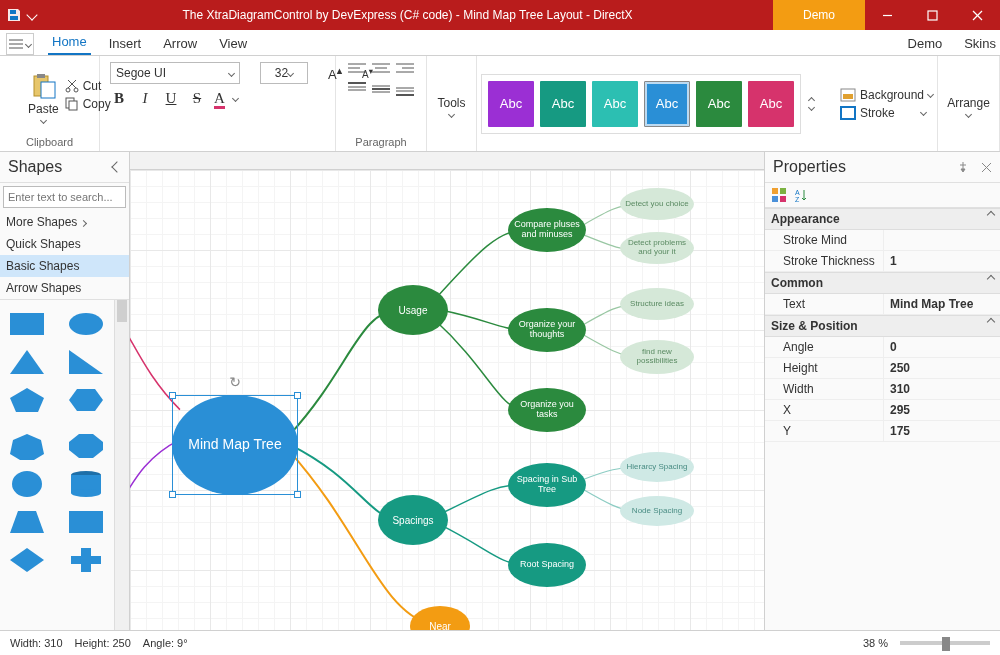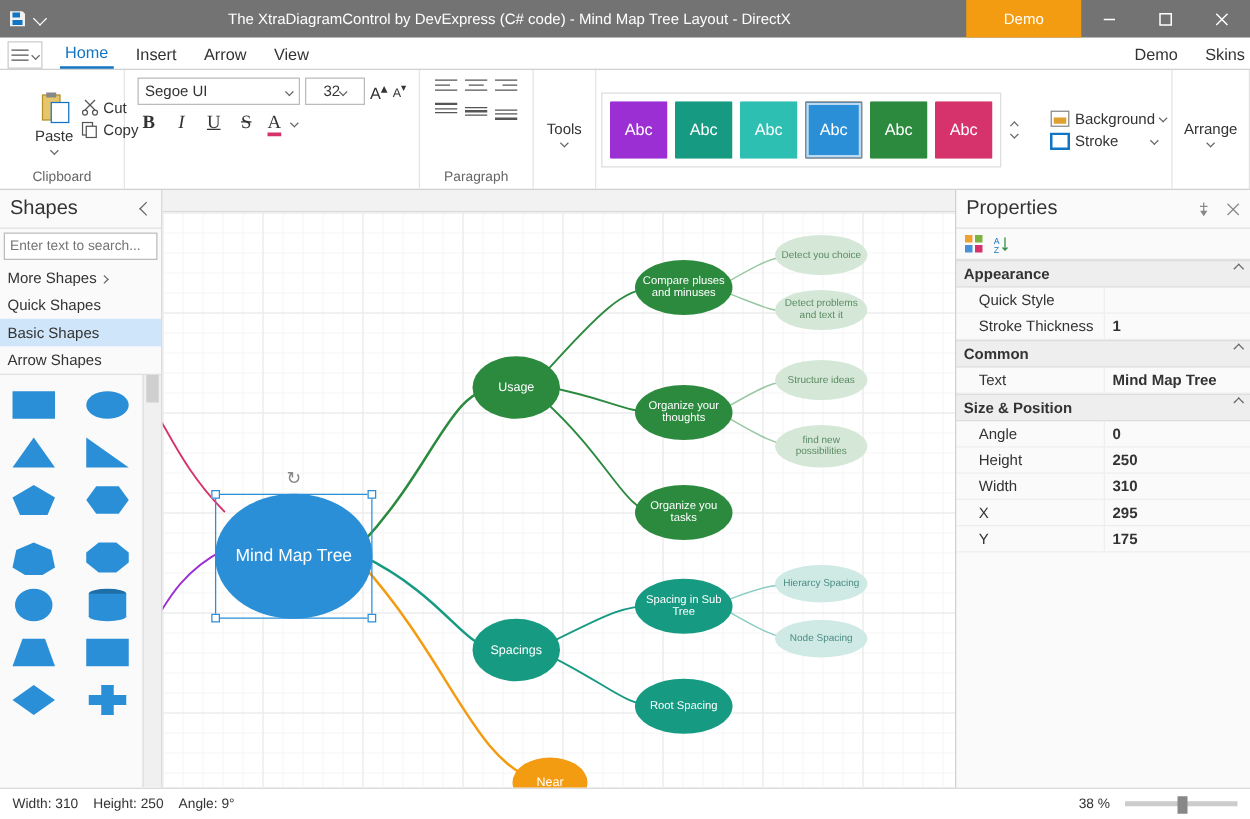--- a/index.html
+++ b/index.html
@@ -1,19 +1,19 @@
 <!DOCTYPE html>
 <html><head>
 <meta charset="utf-8">
 <style>
 * { box-sizing: border-box; margin: 0; padding: 0; font-family: "Segoe UI", sans-serif; }
 body { width: 1000px; height: 655px; overflow: hidden; background: #fff; font-size: 12px; color: #333; }
 
 
-.titlebar { height: 30px; background: #737373; display: flex; align-items: center; color: #fff; }
+.titlebar { height: 30px; background: #b91c1c; display: flex; align-items: center; color: #fff; }
 .titlebar .qat { display: flex; align-items: center; padding: 0 6px; gap: 6px; }
 .titlebar .qat .save-icon { width: 16px; height: 16px; fill: #fff; }
 .titlebar .ttl { flex: 1; text-align: center; font-size: 12px; }
 .titlebar .demo-btn { background: #f39c12; color: #fff; padding: 0 30px; height: 30px; line-height: 30px; font-size: 12px; }
 .titlebar .winbtns { display: flex; }
 .titlebar .winbtns div { width: 45px; height: 30px; display: flex; align-items: center; justify-content: center; }
 .titlebar .winbtns svg { width: 11px; height: 11px; stroke: #fff; fill: none; stroke-width: 1.2; }
 
 
 .ribbon-tabs { height: 26px; display: flex; align-items: flex-end; padding-left: 6px; gap: 14px; border-bottom: 1px solid #d0d0d0; }
@@ -27,21 +27,21 @@
 .rgroup { display: flex; flex-direction: column; border-right: 1px solid #e4e4e4; }
 .rgroup .body { flex: 1; display: flex; align-items: center; padding: 4px; }
 .rgroup .label { text-align: center; font-size: 11px; color: #666; padding: 2px 0 3px; }
 
 .paste-btn { display: flex; flex-direction: column; align-items: center; width: 44px; padding-top: 4px; gap: 2px; margin-left: 24px; }
 .paste-btn svg { width: 28px; height: 28px; }
 .clip-right { display: flex; flex-direction: column; gap: 4px; padding: 4px 6px; }
 .clip-right div { display: flex; align-items: center; gap: 4px; font-size: 12px; }
 
 .font-group .body { display: flex; flex-direction: column; gap: 6px; align-items: flex-start; padding: 6px 10px; }
-.font-row { display: flex; align-items: center; gap: 4px; }
+.font-row { display: flex; align-items: center; gap: 20px; }
 .font-combo { width: 130px; height: 22px; border: 1px solid #bbb; padding: 0 5px; font-size: 12px; display: flex; align-items: center; justify-content: space-between; background: #fff; }
 .size-combo { width: 48px; height: 22px; border: 1px solid #bbb; padding: 0 5px; display: flex; align-items: center; justify-content: center; background: #fff; }
 .btnrow { display: flex; gap: 8px; align-items: center; }
 .fmt-btn { font-family: "Times New Roman", serif; font-size: 15px; width: 18px; text-align: center; }
 
 .para-group .body { display: flex; flex-direction: column; gap: 6px; padding: 6px 12px; }
 .para-row { display: flex; gap: 6px; }
 .align-icon { width: 18px; height: 14px; }
 
 .tools-btn { display: flex; flex-direction: column; align-items: center; width: 46px; padding-top: 10px; gap: 2px; }
@@ -422,21 +422,21 @@
       <div class="node" style="left:248px;top:325px;width:70px;height:50px;background:#169a82">Spacings</div>
       <div class="node" style="left:280px;top:436px;width:60px;height:40px;background:#f39c12">Near</div>
 
       <div class="node" style="left:378px;top:38px;width:78px;height:44px;background:#2b8a3e;font-size:9px">Compare pluses and minuses</div>
       <div class="node" style="left:378px;top:218px;width:78px;height:44px;background:#2b8a3e;font-size:9px">Organize you tasks</div>
       <div class="node" style="left:378px;top:138px;width:78px;height:44px;background:#2b8a3e;font-size:9px">Organize your thoughts</div>
       <div class="node" style="left:378px;top:293px;width:78px;height:44px;background:#169a82;font-size:9px">Spacing in Sub Tree</div>
       <div class="node" style="left:378px;top:373px;width:78px;height:44px;background:#169a82;font-size:9px">Root Spacing</div>
 
       <div class="node" style="left:490px;top:18px;width:74px;height:32px;background:#d5e8d8;color:#5a8a62;font-size:8px">Detect you choice</div>
-      <div class="node" style="left:490px;top:62px;width:74px;height:32px;background:#d5e8d8;color:#5a8a62;font-size:8px">Detect problems and text it</div>
+      <div class="node" style="left:490px;top:62px;width:74px;height:32px;background:#d5e8d8;color:#5a8a62;font-size:8px">Detect problems and your it</div>
       <div class="node" style="left:490px;top:118px;width:74px;height:32px;background:#d5e8d8;color:#5a8a62;font-size:8px">Structure ideas</div>
       <div class="node" style="left:490px;top:170px;width:74px;height:34px;background:#d5e8d8;color:#5a8a62;font-size:8px">find new possibilities</div>
       <div class="node" style="left:490px;top:282px;width:74px;height:30px;background:#cfe9e5;color:#4a8d84;font-size:8px">Hierarcy Spacing</div>
       <div class="node" style="left:490px;top:326px;width:74px;height:30px;background:#cfe9e5;color:#4a8d84;font-size:8px">Node Spacing</div>
     </div>
   </div>
 
   <div class="props-panel">
     <div class="panel-hdr">
       <span style="font-size:16px">Properties</span>
@@ -462,21 +462,21 @@
           <text x="2" y="15" font-size="7" fill="#1275c4">Z</text>
           <path d="M11 3 L11 13 M9 11 L11 13 L13 11" stroke="#2b8a3e" fill="none"></path>
         </svg>
     </div>
     <div class="props-body">
       <div class="prop-section">
           <span>Appearance</span>
           <span class="chev up" style="width:6px;height:6px"></span>
         </div>
       <div class="prop-row">
-          <div class="k">Quick Style</div>
+          <div class="k">Stroke Mind</div>
           <div class="v"></div>
         </div>
       <div class="prop-row">
           <div class="k">Stroke Thickness</div>
           <div class="v">1</div>
         </div>
       <div class="prop-section">
           <span>Common</span>
           <span class="chev up" style="width:6px;height:6px"></span>
         </div>

